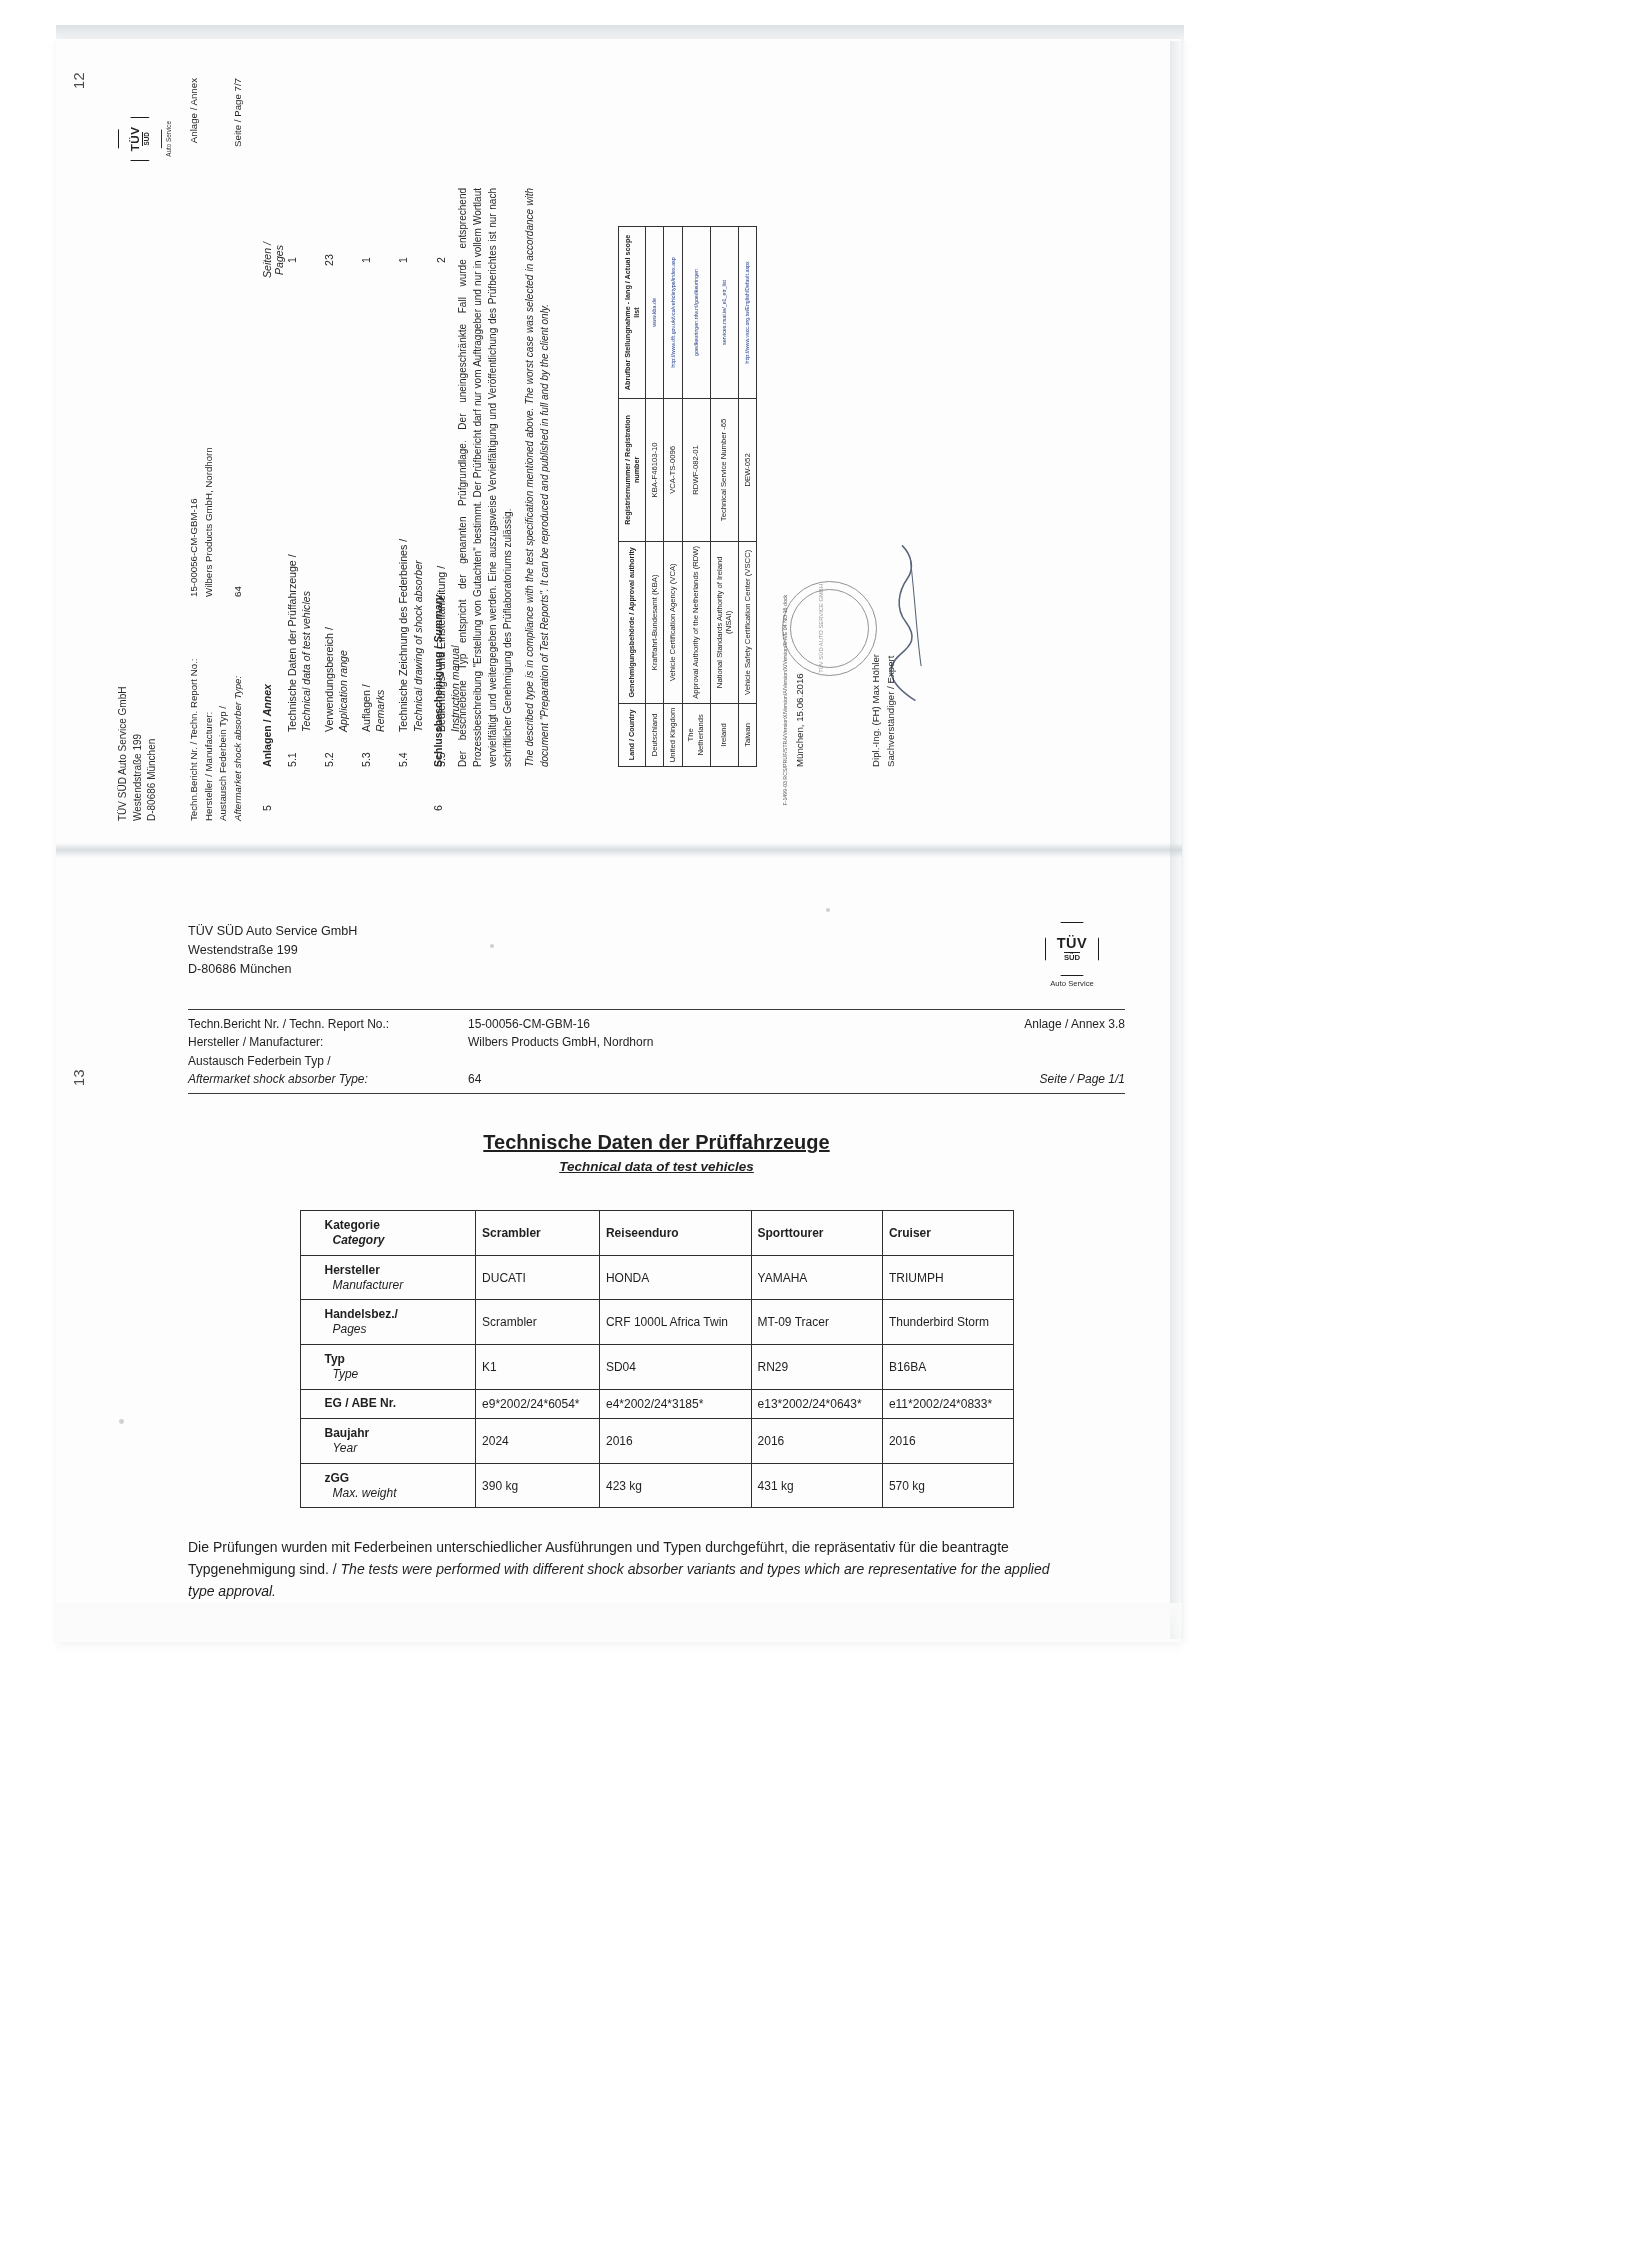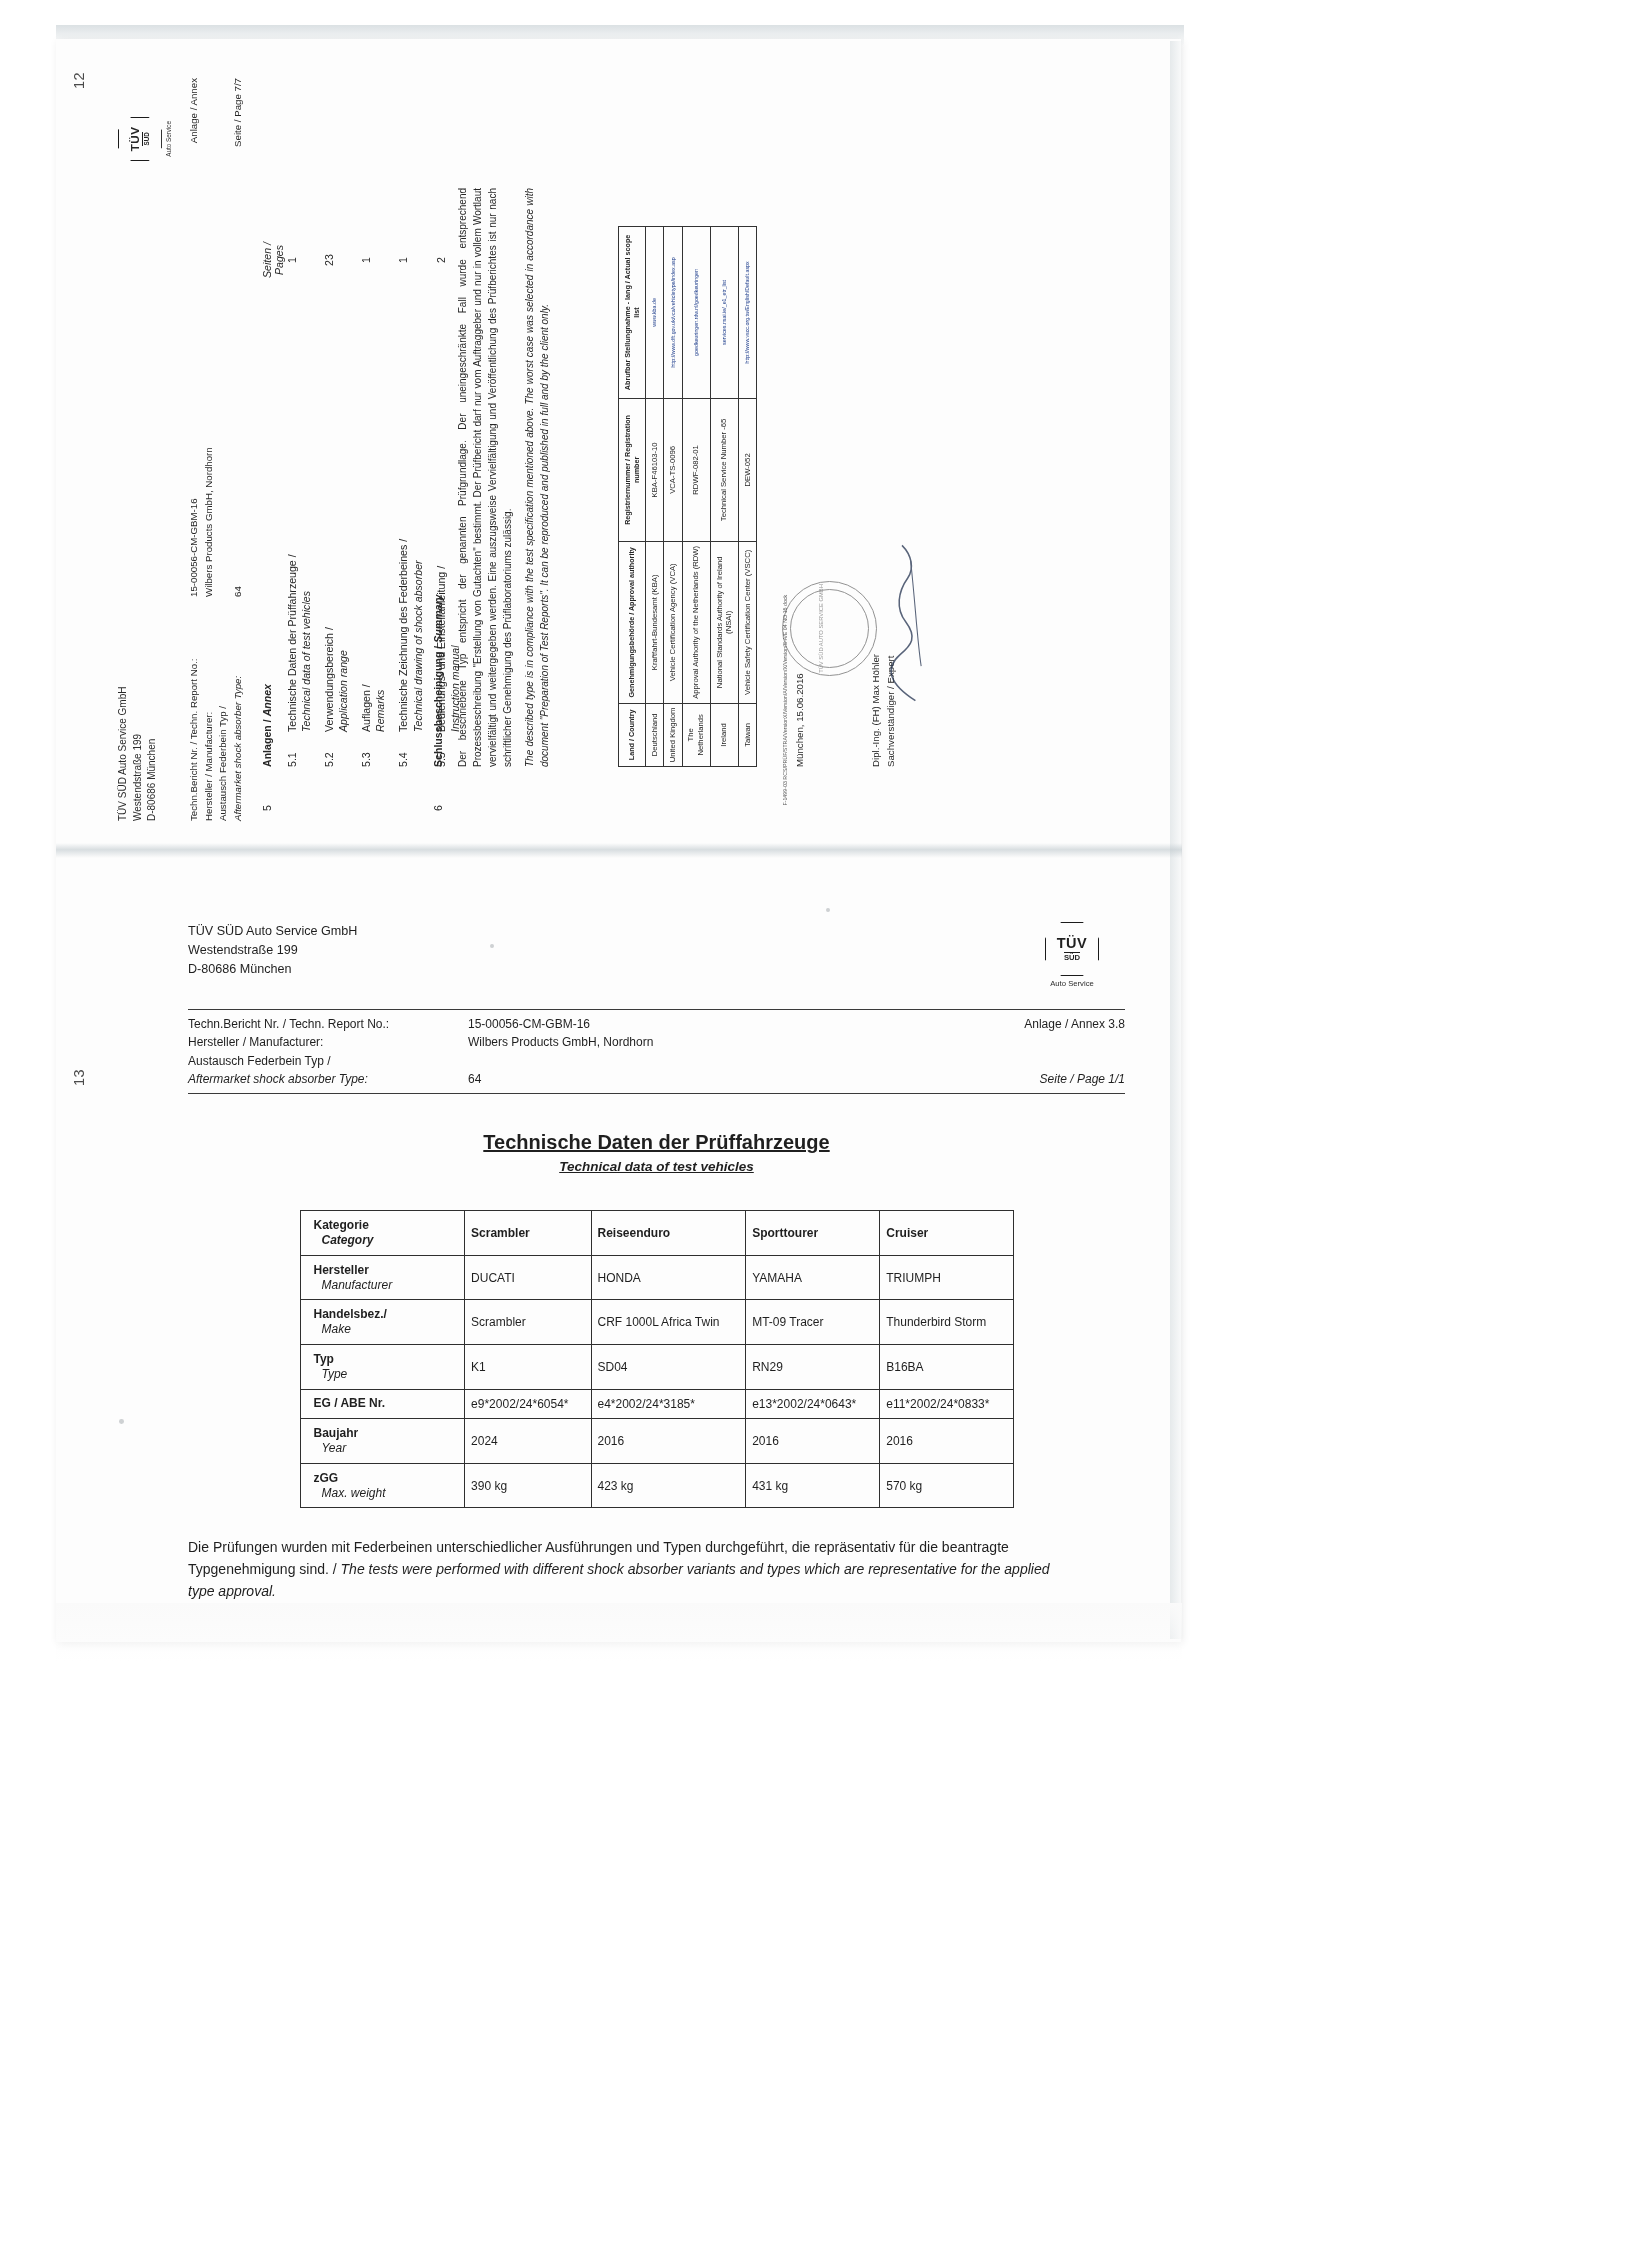--- a/index.html
+++ b/index.html
@@ -207,21 +207,21 @@
     font-size: 12px;
   }
   table.vehicles th, table.vehicles td {
     border: 1px solid #2f2f2f;
     padding: 6.8px 5.8px;
     text-align: left;
     vertical-align: middle;
   }
   table.vehicles th.cat, table.vehicles td.rowhdr {
     text-align: left;
-    padding-left: 13px;
+    padding-left: 24px;
     width: 145px;
   }
   table.vehicles .de-l { font-weight: bold; display: block; line-height: 1.25; }
   table.vehicles .en-l { font-style: italic; display: block; line-height: 1.25; margin-left: 8px; }
   table.vehicles th .colname { font-weight: bold; }
 
   .doc-note {
     margin: 29px 0 0 0;
     font-size: 14px;
     line-height: 1.55;
@@ -482,21 +482,21 @@
           <span class="en-l">Manufacturer</span>
         </td>
         <td>DUCATI</td>
         <td>HONDA</td>
         <td>YAMAHA</td>
         <td>TRIUMPH</td>
       </tr>
       <tr>
         <td class="rowhdr">
           <span class="de-l">Handelsbez./</span>
-          <span class="en-l">Make</span>
+          <span class="en-l">Pages</span>
         </td>
         <td>Scrambler</td>
         <td>CRF 1000L Africa Twin</td>
         <td>MT-09 Tracer</td>
         <td>Thunderbird Storm</td>
       </tr>
       <tr>
         <td class="rowhdr">
           <span class="de-l">Typ</span>
           <span class="en-l">Type</span>

